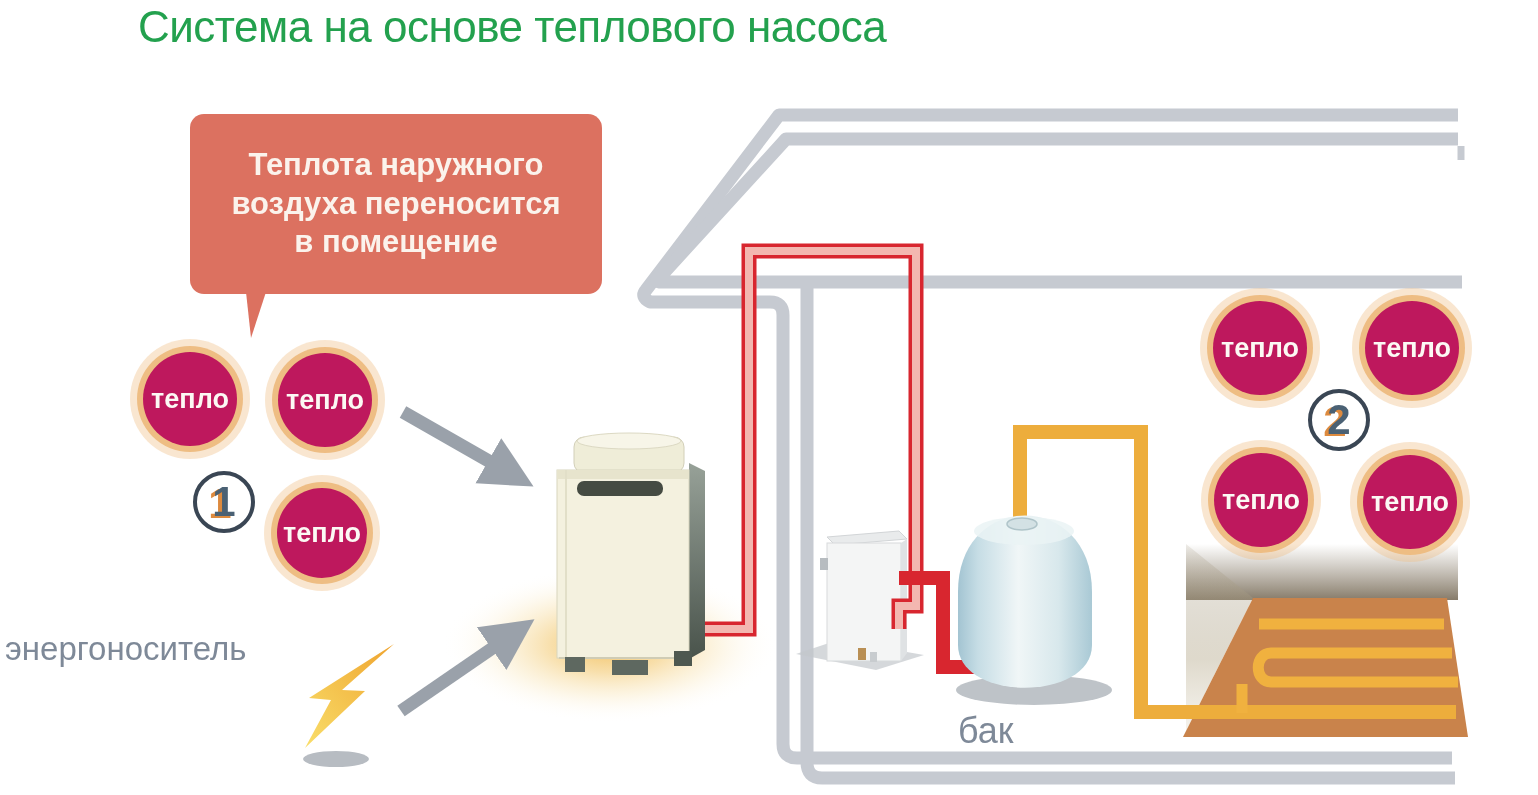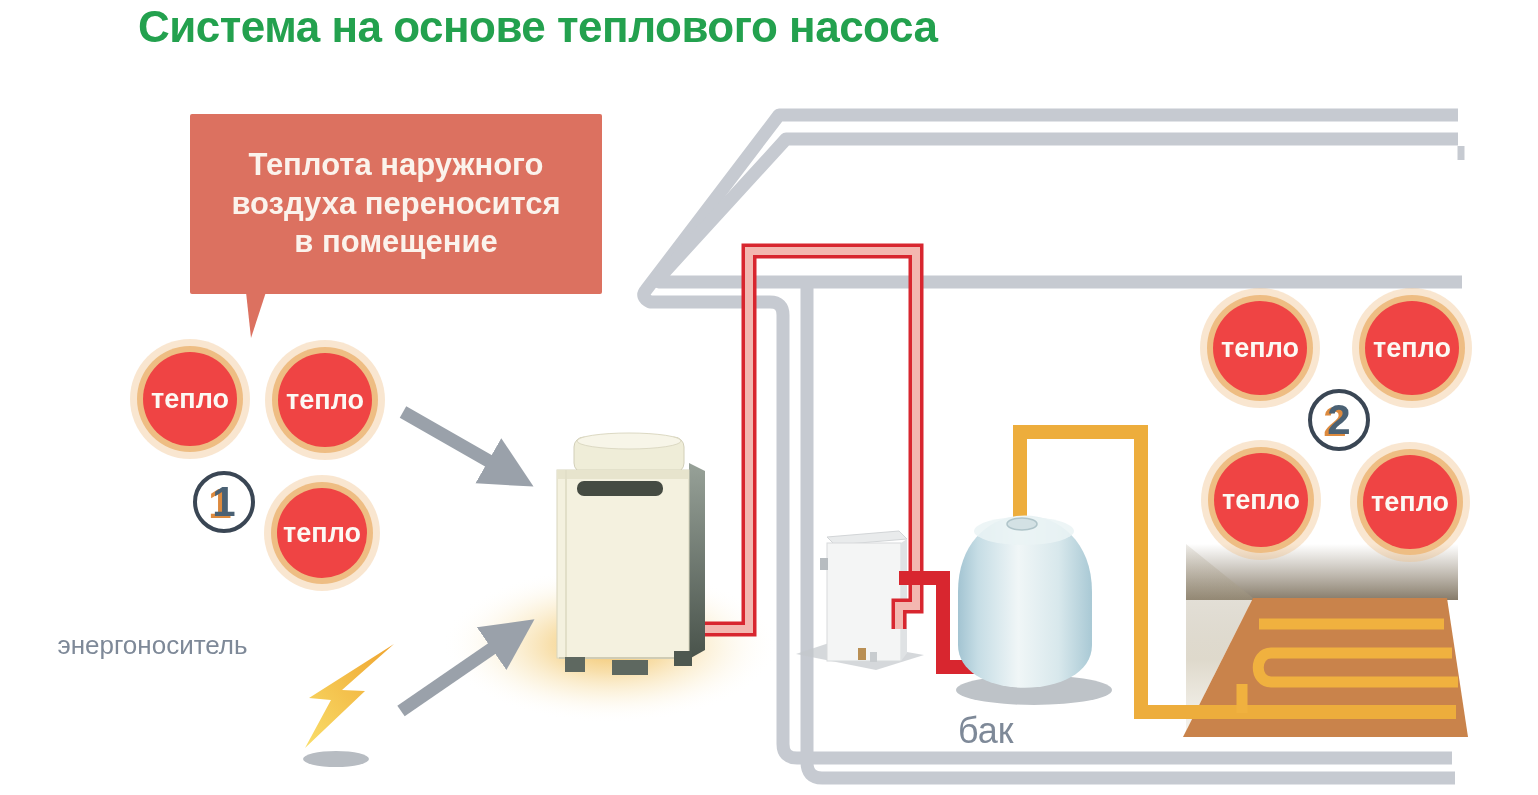--- a/index.html
+++ b/index.html
@@ -1,32 +1,32 @@
 <!DOCTYPE html>
 <html><head>
 <meta charset="utf-8">
 <style>
   html,body{margin:0;padding:0;background:#ffffff;}
   #canvas{position:relative;width:1538px;height:795px;background:#ffffff;overflow:hidden;
           font-family:"Liberation Sans", sans-serif;}
   #scene{position:absolute;left:0;top:0;}
   .abs{position:absolute;}
-  #title{left:138px;top:2px;font-size:44px;font-weight:bold;color:#23A14E;letter-spacing:-0.5px;white-space:nowrap;}
-  #callout{left:190px;top:114px;width:412px;height:180px;background:#DC7160;border-radius:2px;
+  #title{left:138px;top:2px;font-size:44px;font-weight:normal;color:#23A14E;letter-spacing:-0.5px;white-space:nowrap;}
+  #callout{left:190px;top:114px;width:412px;height:180px;background:#DC7160;border-radius:14px;
            color:#FBF3EC;font-size:31px;font-weight:bold;display:flex;align-items:center;justify-content:center;
            text-align:center;line-height:1.25;white-space:pre-line;box-sizing:border-box;padding:0 18px;}
   #callout-tail{left:246px;top:292px;width:0;height:0;border-top:46px solid #DC7160;
                 border-left:5px solid transparent;border-right:15px solid transparent;}
-  .heat{border-radius:50%;background:#ef4444;display:flex;align-items:center;justify-content:center;
+  .heat{border-radius:50%;background:#be185d;display:flex;align-items:center;justify-content:center;
         color:#FCF9F4;font-weight:bold;font-size:27px;width:94px;height:94px;
         box-shadow:0 0 0 6px #EEBD83, 0 0 0 13px rgba(238,189,131,.38);}
   .badge{width:54px;height:54px;border-radius:50%;background:#ffffff;border:4px solid #3A4654;
          display:flex;align-items:center;justify-content:center;font-size:42px;font-weight:bold;
          color:#4A6174;text-shadow:-4px 2px 0 #DD8A3E;box-sizing:content-box;}
-  #energy-label{left:5px;top:631px;width:295px;text-align:center;font-size:26px;color:#7E8998;line-height:1.12;}
+  #energy-label{left:5px;top:631px;width:295px;font-size:33px;color:#7E8998;line-height:1.12;}
   #energy-label span{display:block;}
   #tank-label{left:958px;top:710px;width:134px;text-align:left;font-size:36px;color:#7E8998;}
 </style>
 </head>
 <body>
 
 <div id="canvas">
 
   <svg id="scene" width="1538" height="795" viewBox="0 0 1538 795">
     <defs>

